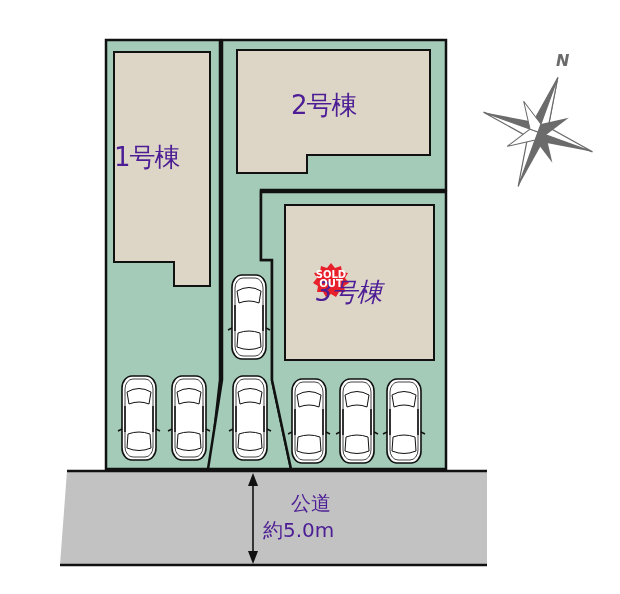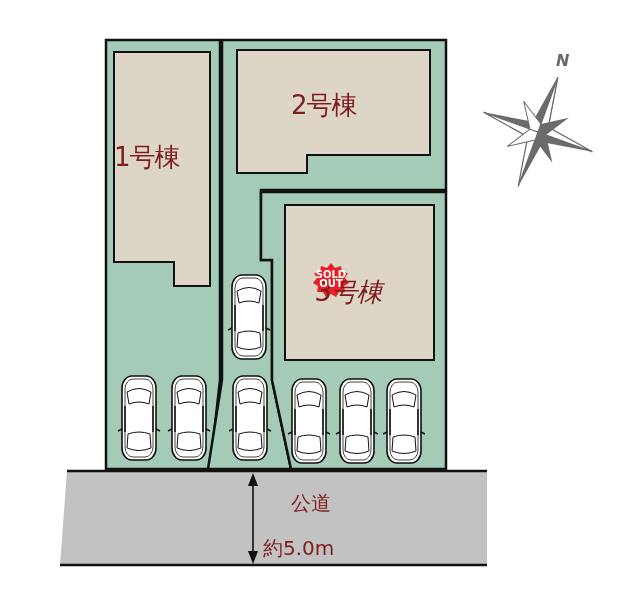--- a/index.html
+++ b/index.html
@@ -1,18 +1,18 @@
 <!DOCTYPE html>
 <html><head>
 <meta charset="utf-8">
 <style>
   html,body{margin:0;padding:0;background:#ffffff;}
   body{width:620px;height:594px;position:relative;overflow:hidden;font-family:"DejaVu Sans",sans-serif;}
   #site{position:absolute;left:0;top:0;}
-  .lbl{position:absolute;color:#7f1d1d;font-family:"DejaVu Sans",sans-serif;white-space:nowrap;}
+  .lbl{position:absolute;color:#4c1d95;font-family:"DejaVu Sans",sans-serif;white-space:nowrap;}
   .bldlbl{font-size:26px;letter-spacing:-1px;}
   .road{font-size:20px;line-height:27px;text-align:left;}
   .sold-text{position:absolute;left:313px;top:270px;width:36px;text-align:center;color:#fff;font-size:10px;font-weight:bold;line-height:9px;font-family:"DejaVu Sans",sans-serif;}
 </style>
 </head>
 <body>
 
 <svg id="site" width="620" height="594" viewBox="0 0 620 594">
   <defs>
     <g id="car">
@@ -95,13 +95,13 @@
 <div class="lbl bldlbl" style="left:114px;top:140px;">1号棟</div>
 <div class="lbl bldlbl" style="left:291px;top:88px;">2号棟</div>
 <div class="lbl bldlbl" style="left:316px;top:275px;font-style:italic;">3号棟</div>
 
 <div class="sold-text">
   <div>SOLD</div>
   <div>OUT</div>
 </div>
 
 <div class="lbl road" style="left:291px;top:490px;">公道</div>
-<div class="lbl road" style="left:263px;top:535px;">約5.0m</div>
+<div class="lbl road" style="left:263px;top:517px;">約5.0m</div>
 
 </body></html>

